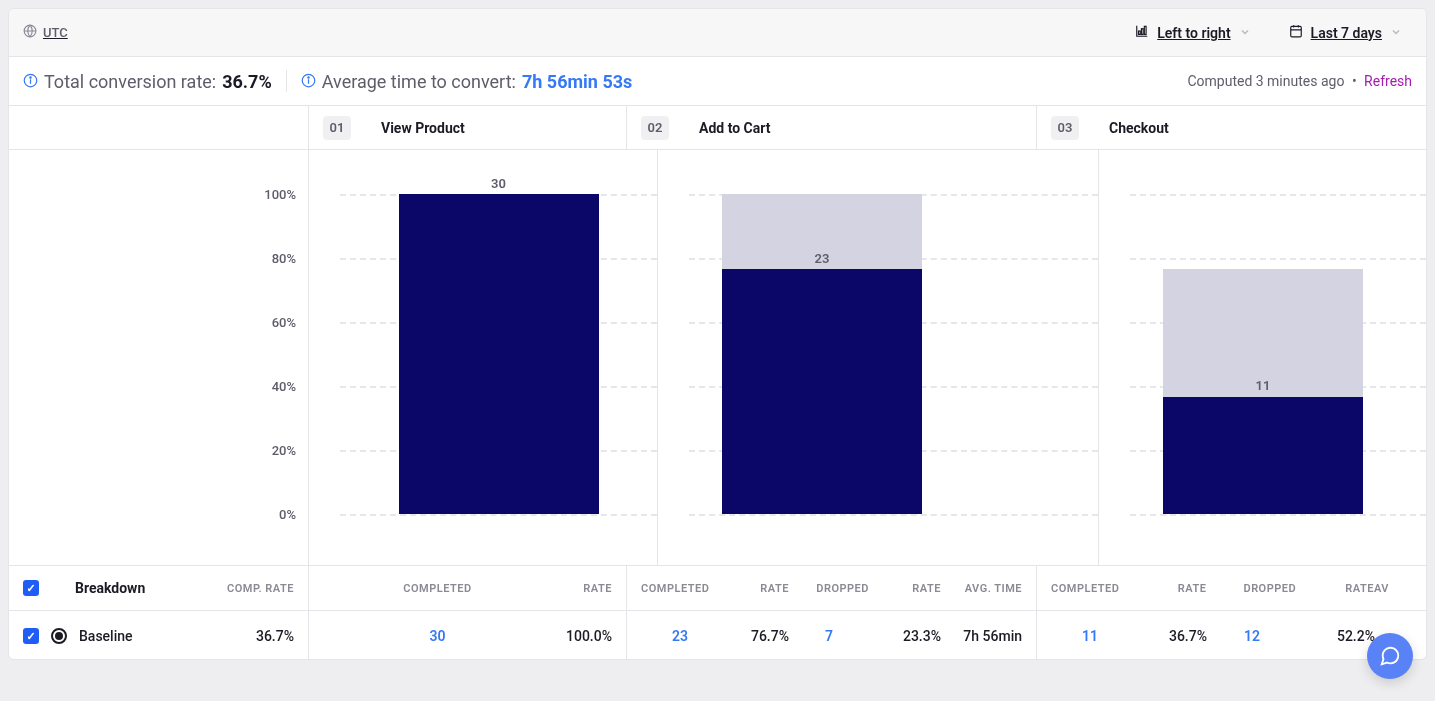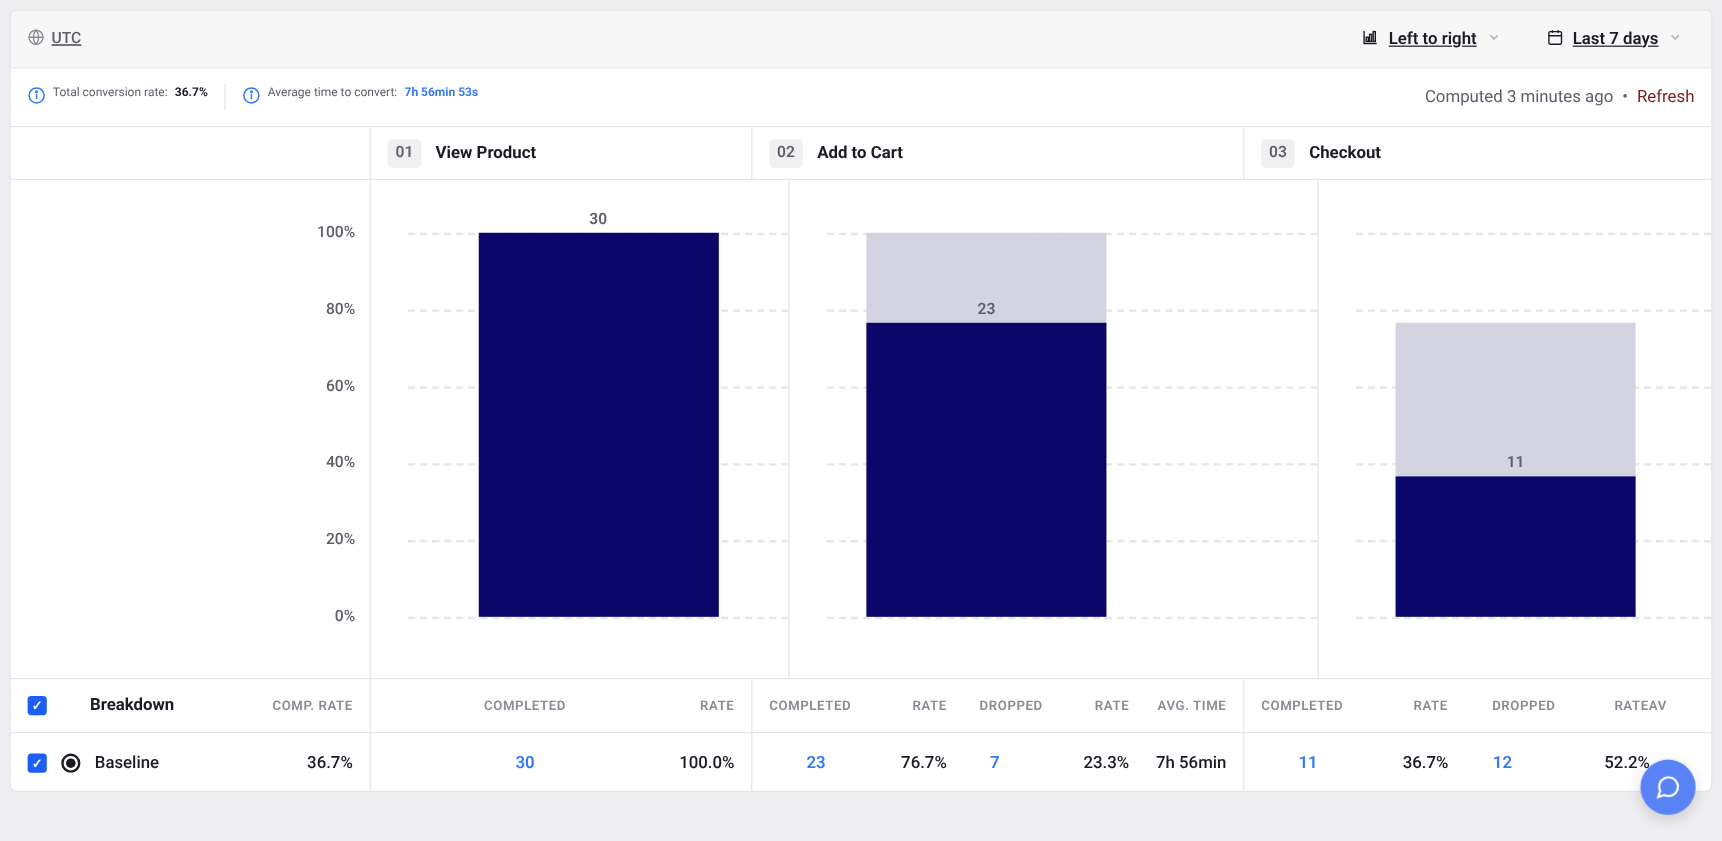--- a/index.html
+++ b/index.html
@@ -56,42 +56,43 @@
     .metricsbar {
       display: flex;
       align-items: center;
       height: 49px;
       padding: 0 14px;
       border-bottom: 1px solid #e4e5e9;
       gap: 14px;
     }
     .metric {
       display: flex;
+      align-items: center;
       gap: 6px;
-      font-size: 10px;
+      font-size: 18px;
     }
     .metric .icn { color: #3579f6; }
     .metric .lbl { color: #5e5e6b; }
     .metric .val { font-weight: 700; }
     .metric .val-link { font-weight: 700; color: #3579f6; }
     .metricsbar .spacer { flex: 1; }
     .computed { color: #5e5e6b; font-size: 14px; }
-    .computed .refresh { color: #7f1d1d; cursor: pointer; }
+    .computed .refresh { color: #a21caf; cursor: pointer; }
     
     .steps-header {
       display: grid;
       grid-template-columns: 300px 318px 410px 366px;
       height: 44px;
       border-bottom: 1px solid #e4e5e9;
     }
     .steps-header .axis-cell { border-right: 1px solid #e4e5e9; }
     .steps-header .step {
       display: flex;
       align-items: center;
-      gap: 12px;
+      gap: 30px;
       padding: 0 14px;
       border-right: 1px solid #e4e5e9;
     }
     .steps-header .step:last-child { border-right: none; }
     .step-num {
       display: inline-flex;
       align-items: center;
       justify-content: center;
       width: 28px;
       height: 24px;

